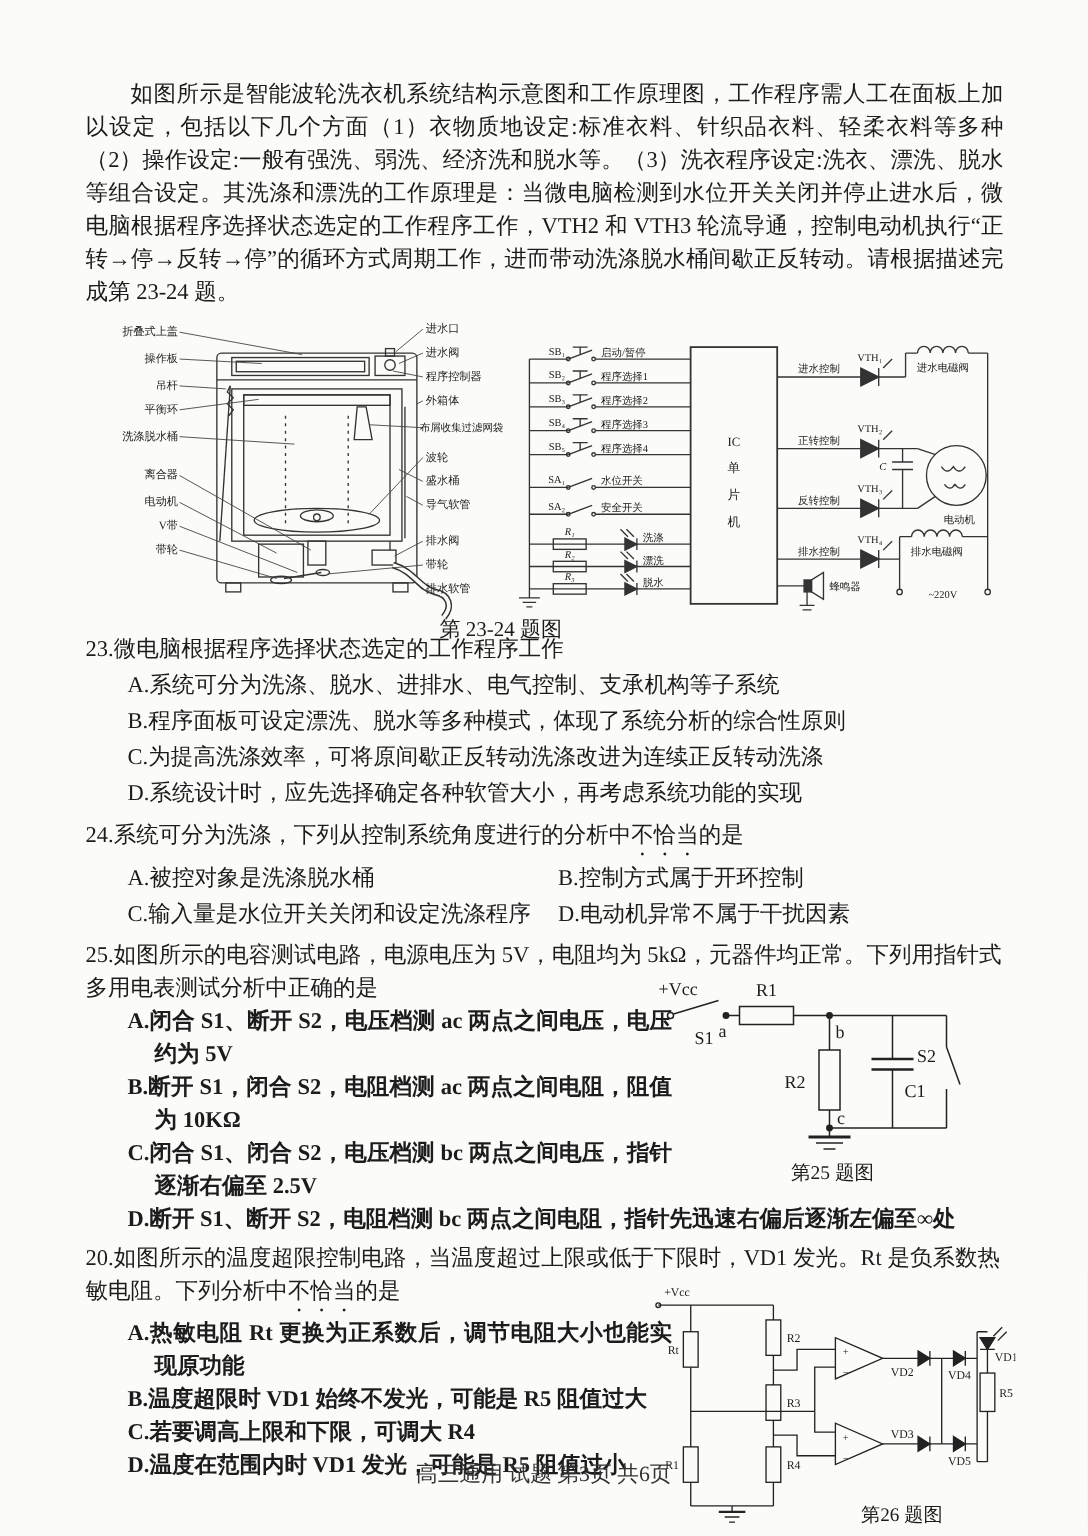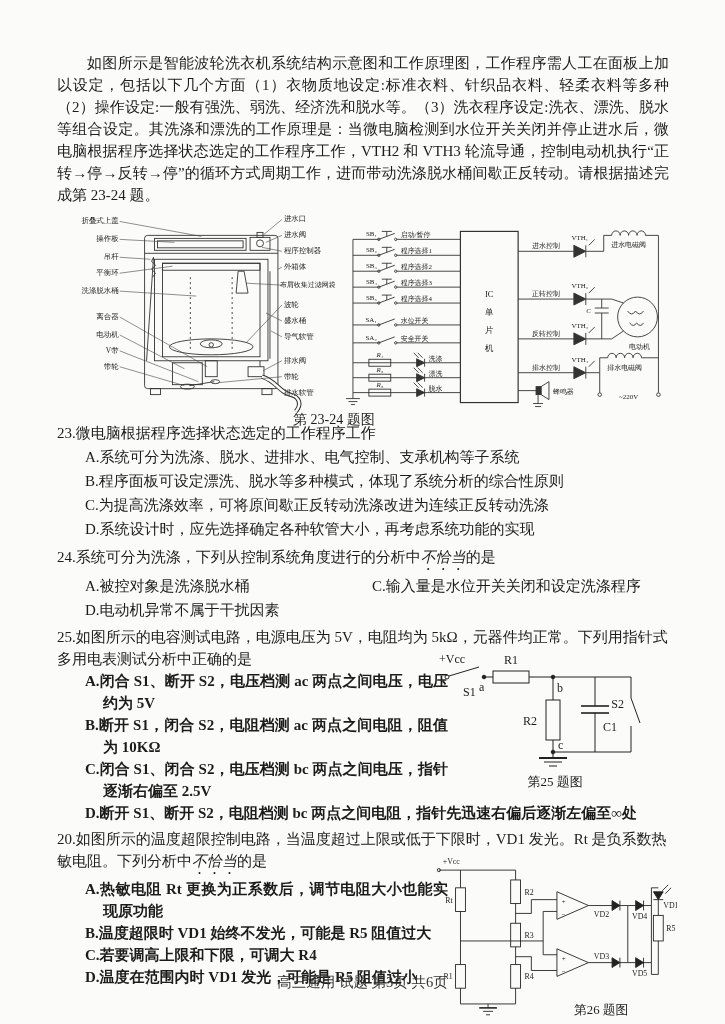--- a/index.html
+++ b/index.html
@@ -18,21 +18,21 @@
   .opts{margin-left:28px;}
   .opt{line-height:24px;padding-left:18px;text-indent:-18px;text-align:justify;}
   .q25 .opt,.q26 .opt{line-height:22px;font-weight:bold;}
   .narrow{max-width:345px;}
   .opts24{margin-left:28px;display:grid;grid-template-columns:287px 1fr;}
   .opts24 .opt{line-height:24px;}
   .q25,.q26{position:relative;}
   .qfig25{position:absolute;right:-4px;top:20px;}
   .qfig26{position:absolute;right:-8px;top:26px;}
   .emph{-webkit-text-emphasis:filled dot;-webkit-text-emphasis-position:under left;
-        text-emphasis:filled dot;text-emphasis-position:under left;font-style:italic;}
+        text-emphasis:filled dot;text-emphasis-position:under left;}
   .footer{position:absolute;left:0;right:0;top:963px;text-align:center;font-size:14.5px;color:#333;margin-top:10px;}
 </style>
 </head>
 <body>
 
 <div class="page">
   <div class="content">
 
     <p class="intro">如图所示是智能波轮洗衣机系统结构示意图和工作原理图，工作程序需人工在面板上加以设定，包括以下几个方面（1）衣物质地设定:标准衣料、针织品衣料、轻柔衣料等多种（2）操作设定:一般有强洗、弱洗、经济洗和脱水等。（3）洗衣程序设定:洗衣、漂洗、脱水等组合设定。其洗涤和漂洗的工作原理是：当微电脑检测到水位开关关闭并停止进水后，微电脑根据程序选择状态选定的工作程序工作，VTH2 和 VTH3 轮流导通，控制电动机执行“正转→停→反转→停”的循环方式周期工作，进而带动洗涤脱水桶间歇正反转动。请根据描述完成第 23-24 题。</p>
 
@@ -328,20 +328,21 @@
         <div class="opt"><span>B.</span><span>程序面板可设定漂洗、脱水等多种模式，体现了系统分析的综合性原则</span></div>
         <div class="opt"><span>C.</span><span>为提高洗涤效率，可将原间歇正反转动洗涤改进为连续正反转动洗涤</span></div>
         <div class="opt"><span>D.</span><span>系统设计时，应先选择确定各种软管大小，再考虑系统功能的实现</span></div>
       </div>
     </div>
 
     <div class="q">
       <div class="stem"><span>24.</span><span>系统可分为洗涤，下列从控制系统角度进行的分析中</span><span class="emph">不恰当</span><span>的是</span></div>
       <div class="opts24">
         <div class="opt"><span>A.</span><span>被控对象是洗涤脱水桶</span></div>
+        <div class="opt"><span>B.</span><span>控制方式属于开环控制</span></div>
         <div class="opt"><span>C.</span><span>输入量是水位开关关闭和设定洗涤程序</span></div>
         <div class="opt"><span>D.</span><span>电动机异常不属于干扰因素</span></div>
       </div>
     </div>
 
     <div class="q q25">
       <div class="stem"><span>25.</span><span>如图所示的电容测试电路，电源电压为 5V，电阻均为 5kΩ，元器件均正常。下列用指针式多用电表测试分析中正确的是</span></div>
       <svg class="qfig25" width="240" height="148" viewBox="0 0 240 148">
         <g stroke="#222" stroke-width="1" fill="none">
           <circle cx="14" cy="31" r="2"></circle>

